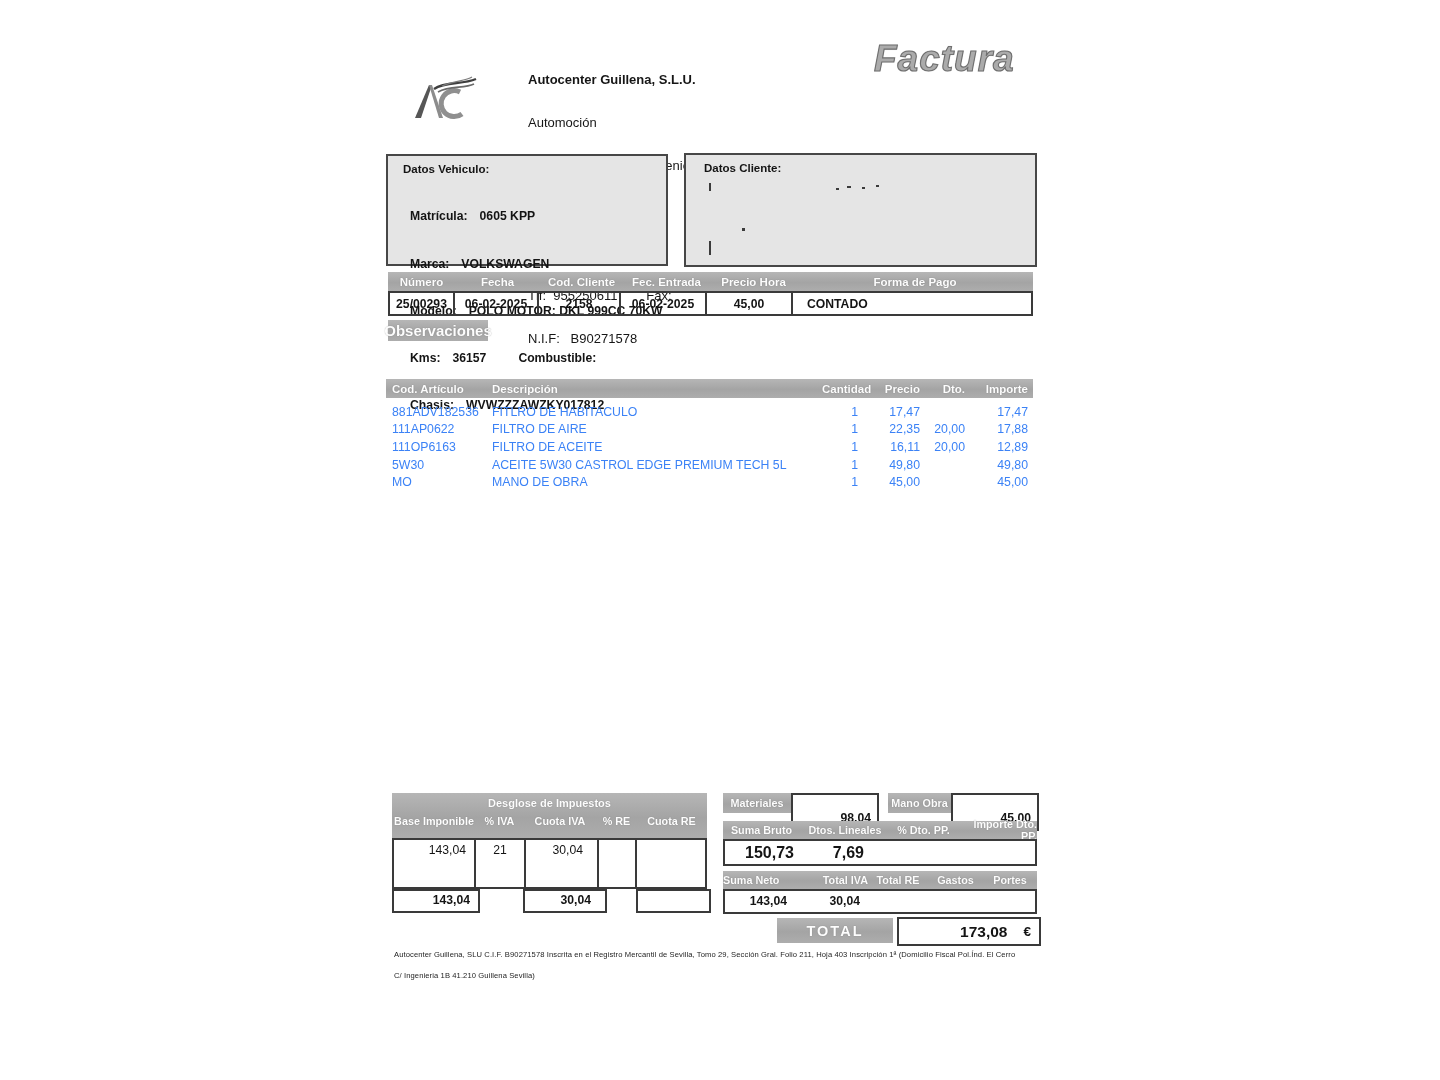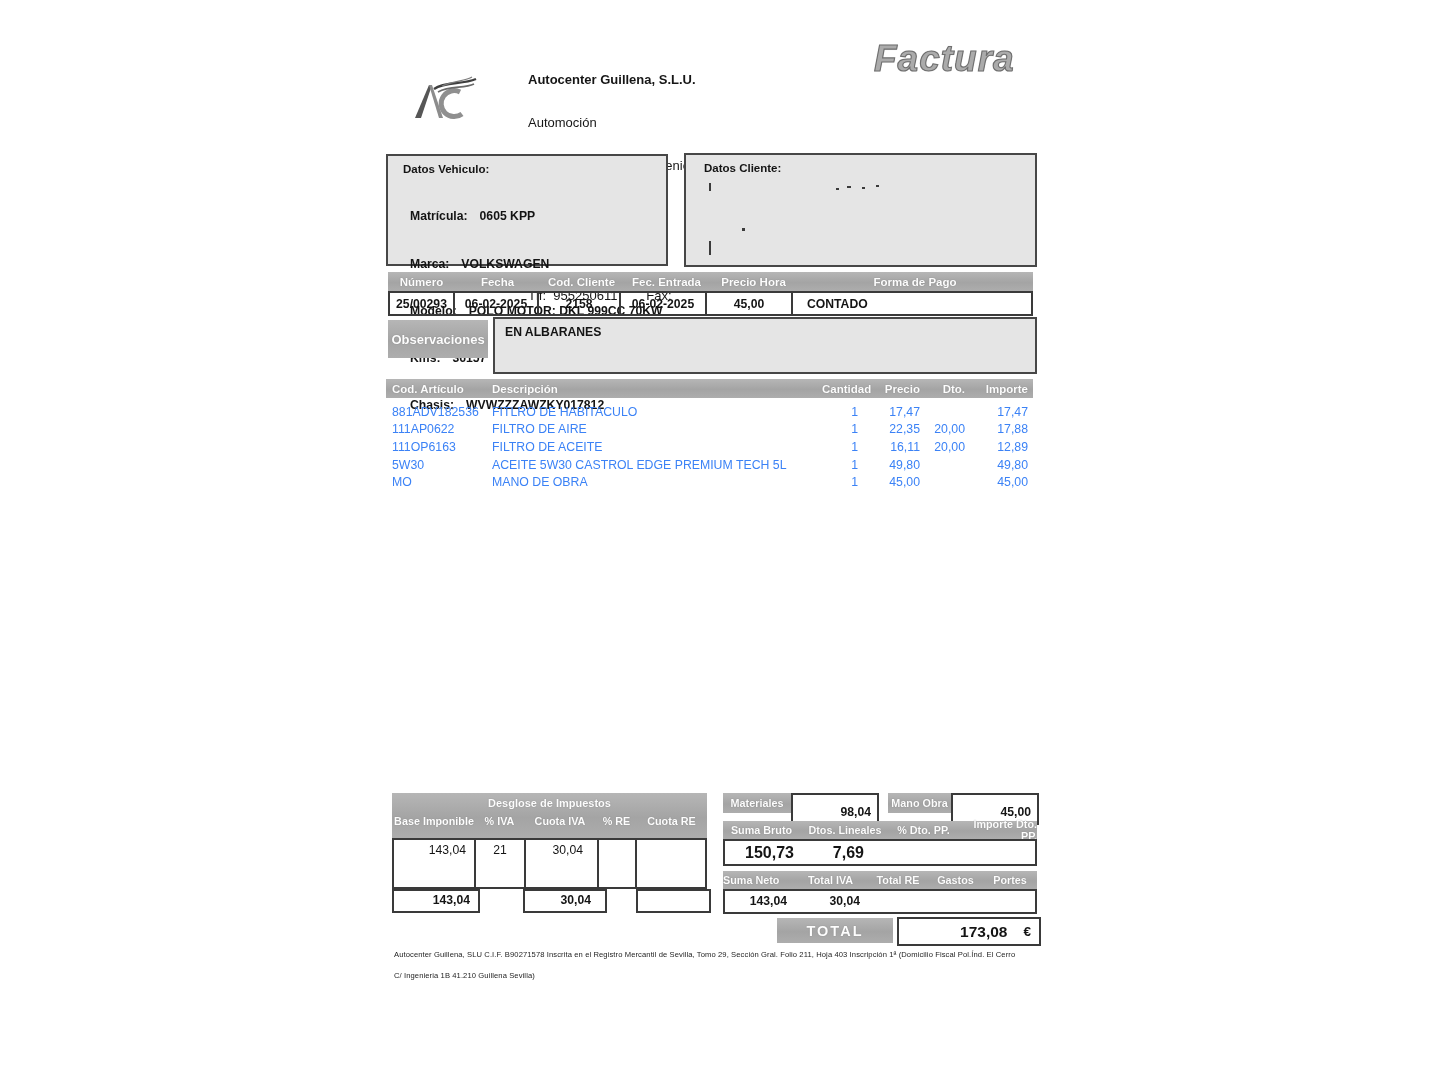--- a/index.html
+++ b/index.html
@@ -33,21 +33,21 @@
   }
   
   .meta-head{left:388px;top:272px;width:645px;height:19px;display:flex;align-items:center;font-size:11.5px;}
   .meta-head span{text-align:center;}
   .mh0{width:67px;}.mh1{width:85px;}.mh2{width:83px;}.mh3{width:87px;}.mh4{width:87px;}.mh5{width:236px;}
   .meta-vals{left:388px;top:291px;width:641px;height:21px;display:flex;border:2px solid #3a3a3a;font-size:12.2px;font-weight:700;}
   .meta-vals span{display:flex;align-items:center;justify-content:center;border-right:2px solid #3a3a3a;box-sizing:border-box;}
   .mv0{width:65px;}.mv1{width:84px;}.mv2{width:82px;}.mv3{width:86px;}.mv4{width:86px;}
   .mv5{flex:1;border-right:none!important;justify-content:flex-start!important;padding-left:14px;}
   
-  .obs-label{left:388px;top:320px;width:100px;height:38px;display:flex;align-items:center;justify-content:center;font-size:13px;}
+  .obs-label{left:388px;top:320px;width:100px;height:21px;display:flex;align-items:center;justify-content:center;font-size:15px;}
   .obs-box{left:493px;top:317px;width:540px;height:53px;}
   .obs-text{padding:6px 0 0 10px;font-size:12.2px;font-weight:700;}
   
   .items-head{left:386px;top:379px;width:641px;height:19px;display:flex;align-items:center;font-size:11.5px;padding-left:6px;}
   .c-code{width:100px;}
   .c-desc{width:330px;}
   .c-qty{width:44px;text-align:right;padding-right:8px;box-sizing:border-box;}
   .c-price{width:58px;text-align:right;padding-right:4px;box-sizing:border-box;}
   .c-dto{width:47px;text-align:right;padding-right:6px;box-sizing:border-box;}
   .c-imp{width:62px;text-align:right;padding-right:5px;box-sizing:border-box;}
@@ -71,28 +71,28 @@
   .tt-box{position:absolute;top:889px;height:18px;border:2px solid #3a3a3a;background:#fff;text-align:right;padding:2px 8px 0 0;box-sizing:content-box;}
   .ttb0{left:392px;width:76px;}
   .ttb1{left:523px;width:66px;padding-right:14px!important;}
   .ttb2{left:636px;width:63px;}
   
   .mini-label{height:20px;display:flex;align-items:center;justify-content:center;font-size:10.8px;}
   .mat-label{left:723px;top:793px;width:68px;}
   .mat-box{left:791px;top:793px;width:78px;height:18px;}
   .mo-label{left:888px;top:793px;width:63px;}
   .mo-box{left:951px;top:793px;width:78px;height:18px;}
-  .val-box{border:2px solid #3a3a3a;background:#fff;text-align:right;padding:10px 6px 0 0;font-size:12.2px;font-weight:700;}
+  .val-box{border:2px solid #3a3a3a;background:#fff;text-align:right;padding:16px 6px 0 0;font-size:12.2px;font-weight:700;}
   .sb-band{left:723px;top:821px;width:314px;height:18px;display:flex;align-items:center;font-size:10.8px;}
   .sb0{width:77px;text-align:center;}.sb1{width:90px;text-align:center;}.sb2{width:67px;text-align:center;}.sb3{width:80px;text-align:right;}
   .sb-vals{left:723px;top:839px;width:310px;height:20px;border:2px solid #3a3a3a;display:flex;font-size:16px;font-weight:700;padding-top:3px;box-sizing:content-box;}
   .sbv0{width:77px;text-align:right;padding-right:8px;box-sizing:border-box;}
   .sbv1{width:90px;text-align:right;padding-right:28px;box-sizing:border-box;}
   .sn-band{left:723px;top:871px;width:314px;height:18px;display:flex;align-items:center;font-size:10.8px;}
-  .sn0{width:70px;text-align:left;}.sn1{width:75px;text-align:center;}.sn2{width:60px;text-align:center;}
+  .sn0{width:70px;text-align:left;}.sn1{width:75px;text-align:right;}.sn2{width:60px;text-align:center;}
   .sn3{width:55px;text-align:center;}.sn4{width:54px;text-align:center;}
   .sn-vals{left:723px;top:889px;width:310px;height:18px;border:2px solid #3a3a3a;display:flex;font-size:12.2px;font-weight:700;padding-top:3px;box-sizing:content-box;}
   .snv0{width:70px;text-align:right;padding-right:8px;box-sizing:border-box;}
   .snv1{width:75px;text-align:right;padding-right:10px;box-sizing:border-box;}
   
   .total-band{left:777px;top:918px;width:116px;height:25px;display:flex;align-items:center;justify-content:center;
     font-size:14.5px;letter-spacing:2px;}
   .total-box{left:897px;top:917px;width:132px;height:25px;border:2px solid #3a3a3a;background:#fff;
     display:flex;align-items:center;justify-content:flex-end;gap:16px;padding-right:8px;}
   .total-num{font-size:15.5px;font-weight:700;}
@@ -163,23 +163,20 @@
   <div class="abs meta-vals">
     <span class="mv0">25/00293</span>
     <span class="mv1">06-02-2025</span>
     <span class="mv2">2158</span>
     <span class="mv3">06-02-2025</span>
     <span class="mv4">45,00</span>
     <span class="mv5">CONTADO</span>
   </div>
 
   <div class="abs band obs-label">Observaciones</div>
-  <div class="abs frame obs-box">
-    <div class="obs-text">EN ALBARANES</div>
-  </div>
 
   <div class="abs band items-head">
     <span class="c-code">Cod. Artículo</span>
     <span class="c-desc">Descripción</span>
     <span class="c-qty">Cantidad</span>
     <span class="c-price">Precio</span>
     <span class="c-dto">Dto.</span>
     <span class="c-imp">Importe</span>
   </div>
   <div class="abs items-body">

